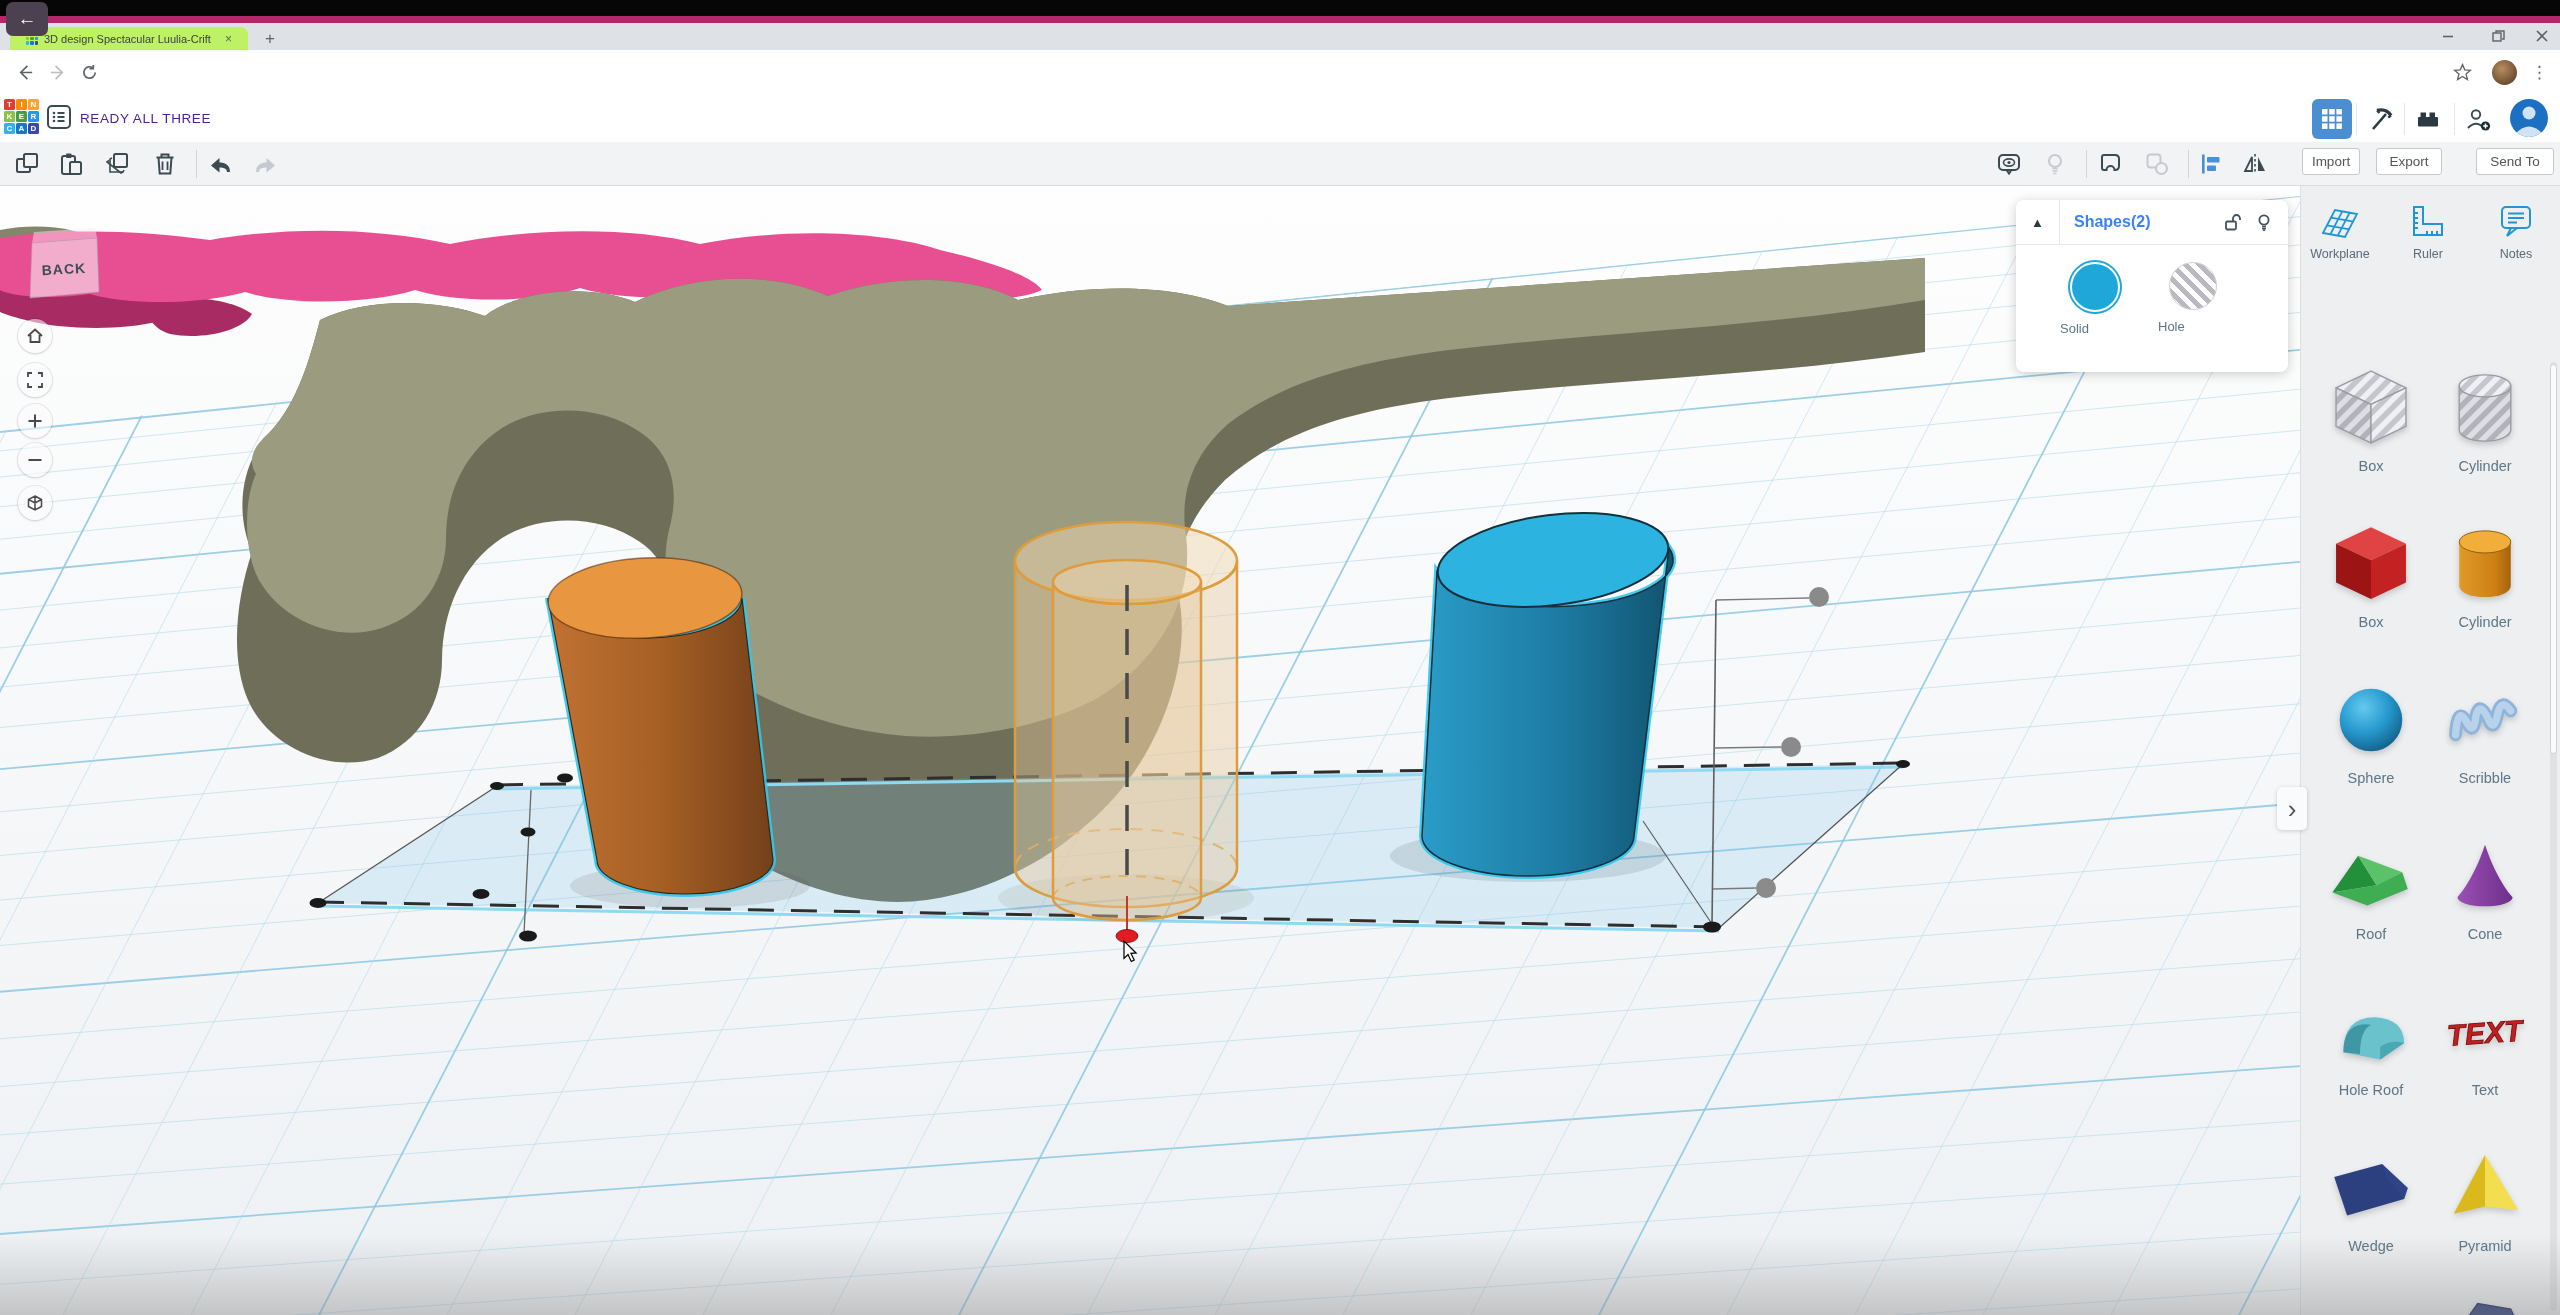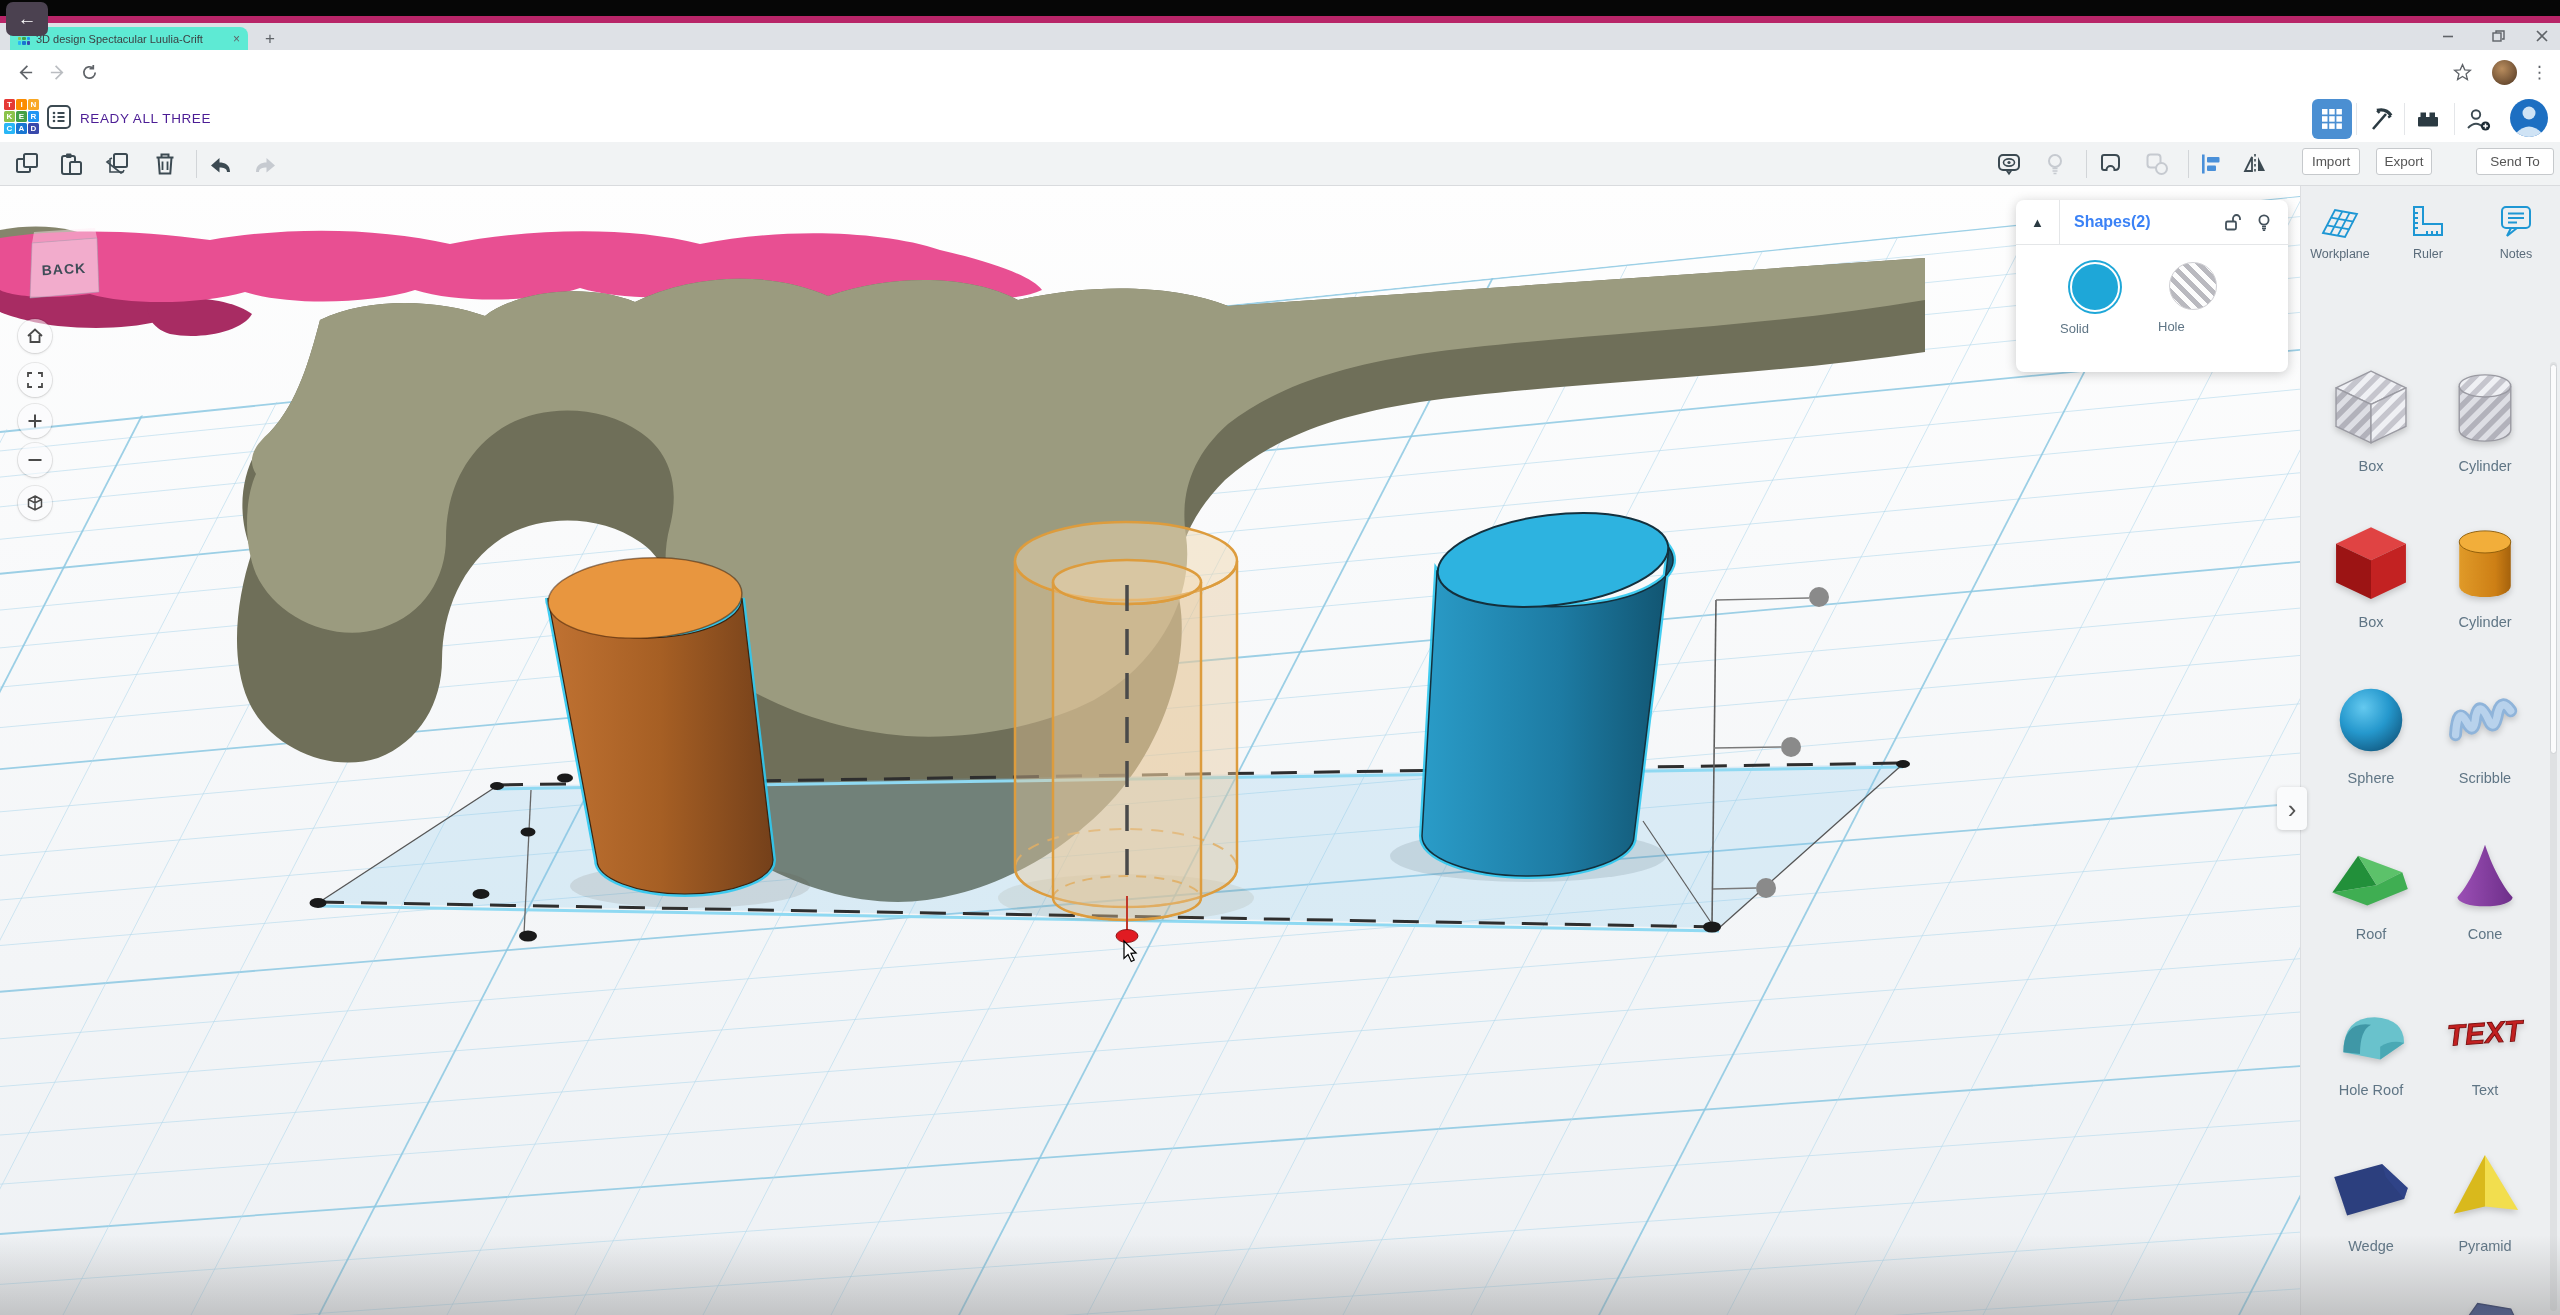--- a/index.html
+++ b/index.html
@@ -5,22 +5,22 @@
   html,body{margin:0;padding:0;background:#000;}
   #screen{position:relative;width:2560px;height:1315px;overflow:hidden;background:#fff;
     font-family:"Liberation Sans",sans-serif;-webkit-font-smoothing:antialiased;}
   .abs{position:absolute;}
   
   #topbar-black{left:0;top:0;width:2560px;height:16px;background:#060606;}
   #magenta-strip{left:0;top:16px;width:2560px;height:7px;background:#b82568;}
   #back-overlay{left:6px;top:2px;width:42px;height:34px;background:#4b4150;border-radius:7px;
     display:flex;align-items:center;justify-content:center;color:#fff;font-size:19px;z-index:60;}
   #tabbar{left:0;top:23px;width:2560px;height:27px;background:#dee1e6;}
-  #tab{left:10px;top:27px;width:238px;height:23px;background:#5eead4;border-radius:8px 8px 0 0;
-    display:flex;align-items:center;padding:0 8px;box-sizing:border-box;gap:6px;}
+  #tab{left:10px;top:27px;width:238px;height:23px;background:#bef264;border-radius:8px 8px 0 0;
+    display:flex;align-items:center;padding:0 16px;box-sizing:border-box;gap:6px;}
   #tab-favicon{width:12px;height:12px;display:grid;grid-template-columns:repeat(3,1fr);gap:1px;flex:none;}
   #tab-favicon div{border-radius:1px;}
   #tab-title{font-size:11px;color:#3c4043;white-space:nowrap;overflow:hidden;flex:1;}
   #tab-close{font-size:12px;color:#5f6368;flex:none;cursor:default;}
   #newtab-btn{left:260px;top:29px;font-size:17px;color:#5f6368;width:20px;height:20px;text-align:center;line-height:19px;}
   .winctl{top:28px;width:16px;height:16px;color:#5f6368;}
   #urlbar{left:0;top:50px;width:2560px;height:45px;background:#fff;}
   .navico{top:63px;width:19px;height:19px;}
   #url-pill{left:108px;top:57px;width:2334px;height:31px;background:#ccdee0;border-radius:16px;
     display:flex;align-items:center;padding:0 14px;box-sizing:border-box;gap:9px;}
@@ -300,21 +300,21 @@
       <rect x="9" y="6" width="12.5" height="5.5" rx="1" fill="#4a90d9"></rect>
       <rect x="9" y="14.5" width="9" height="5.5" rx="1" fill="#4a90d9"></rect>
     </svg>
   <svg class="abs tb-ico" style="left:2242px" viewBox="0 0 26 26">
       <path d="M10,6 L10,20 L3,20 Z" fill="none" stroke="#3c4a52" stroke-width="1.8"></path>
       <path d="M16,6 L16,20 L23,20 Z" fill="#3c4a52"></path>
       <path d="M13,3 V23" stroke="#3c4a52" stroke-width="1.6" stroke-dasharray="2.5 2.5"></path>
     </svg>
 
   <div class="abs act-btn" style="left:2302px;width:58px">Import</div>
-  <div class="abs act-btn" style="left:2376px;width:56px">Export</div>
+  <div class="abs act-btn" style="left:2376px;width:66px">Export</div>
   <div class="abs act-btn" style="left:2476px;width:78px">Send To</div>
 
   <div class="abs" id="viewport">
     <svg id="scene" viewBox="0 186 2300 1129">
       <defs>
         <clipPath id="gclip">
             <polygon points="0,430 2300,196 2300,1315 0,1315"></polygon>
           </clipPath>
       </defs>
 

